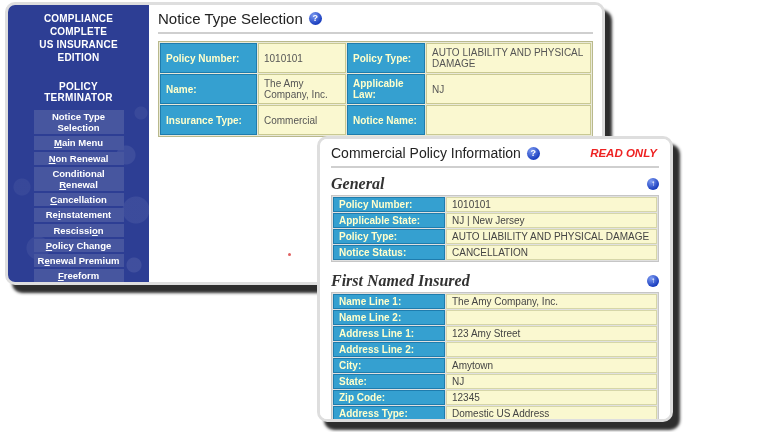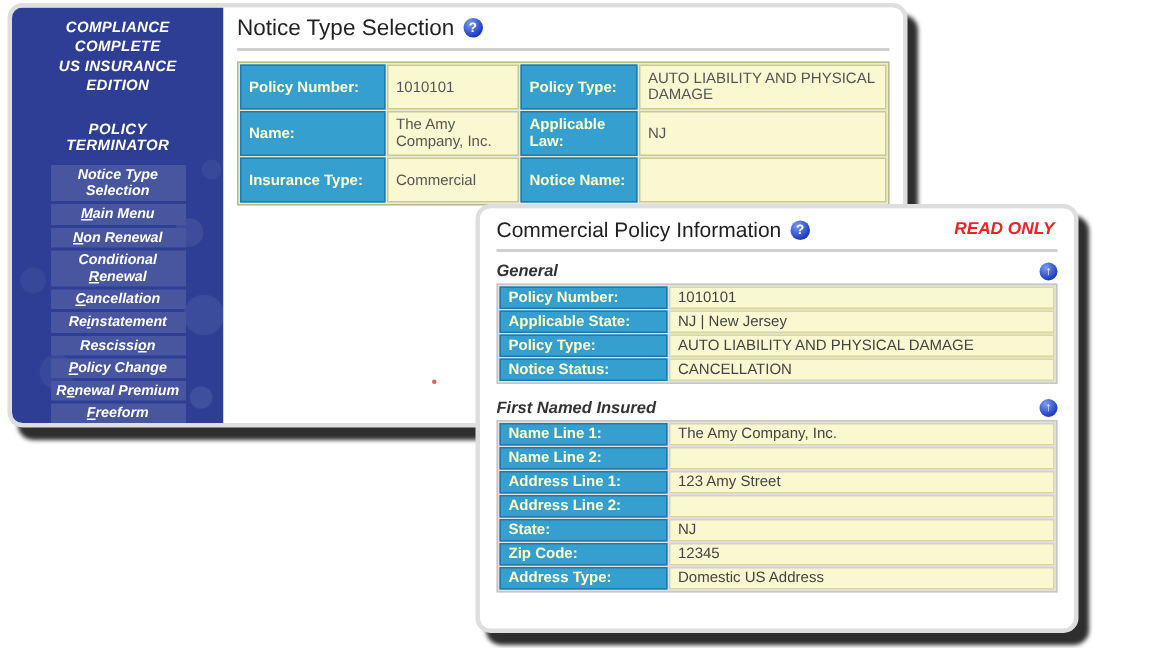--- a/index.html
+++ b/index.html
@@ -8,34 +8,34 @@
   .stage { position: relative; width: 768px; height: 432px; background: #fff; }
 
   
   .win {
     position: absolute; background: #fff;
     border: 3px solid #dedede; border-radius: 10px;
     box-shadow: 7px 8px 3px rgba(0,0,0,0.82);
     overflow: hidden;
   }
   .win1 { left: 5px; top: 2px; width: 600px; height: 283px; display: flex; }
-  .win2 { left: 317px; top: 136px; width: 402px; height: 286px; }
+  .win2 { left: 317px; top: 136px; width: 356px; height: 286px; }
 
   
   .sidebar {
     width: 141px; flex: 0 0 141px; height: 100%;
     background-color: #2d3e94;
     background-image:
       radial-gradient(circle at 118px 150px, rgba(255,255,255,0.08) 0 9px,  rgba(255,255,255,0) 10px),
       radial-gradient(circle at 128px 205px, rgba(255,255,255,0.07) 0 13px, rgba(255,255,255,0) 14px),
       radial-gradient(circle at 30px 243px,  rgba(255,255,255,0.06) 0 11px, rgba(255,255,255,0) 12px),
       radial-gradient(circle at 126px 260px, rgba(255,255,255,0.09) 0 7px,  rgba(255,255,255,0) 8px),
       radial-gradient(circle at 14px 182px,  rgba(255,255,255,0.05) 0 8px,  rgba(255,255,255,0) 9px),
       radial-gradient(circle at 133px 108px, rgba(255,255,255,0.06) 0 6px,  rgba(255,255,255,0) 7px);
-    color: #fff; padding: 7px 20px 4px; overflow: hidden; font-style: italic;
+    color: #fff; padding: 7px 20px 4px; overflow: hidden;
   }
   .brand { text-align: center; font-size: 10px; font-weight: bold; line-height: 1.3; letter-spacing: .2px; }
   .product { text-align: center; font-size: 10px; font-weight: bold; margin-top: 17px; letter-spacing: .3px; }
   .menu { width: 90px; margin: 7px auto 0; }
   .sbtn {
     background: #47569f; color: #fff; font-size: 9.5px; font-weight: bold;
     text-align: center; line-height: 1.18; padding: 1px 2px; margin-bottom: 2px;
     cursor: pointer;
   }
   .sbtn .ak { text-decoration: underline; }
@@ -64,21 +64,21 @@
     background: #faf8d0; color: #555; border: 1px solid #c9c992;
     font-size: 10px; text-align: left; vertical-align: middle; padding: 2px 5px;
   }
   .w1grid th, .w1grid td { height: 30px; }
   .w1grid .c-l1 { width: 97px; } .w1grid .c-v1 { width: 88px; }
   .w1grid .c-l2 { width: 78px; } .w1grid .c-v2 { width: auto; }
 
   
   .w2 .content { padding: 6px 11px; }
   .section-row { display: flex; align-items: center; margin: 4px 0 2px; }
-  .section-title { font-size: 11px; font-weight: bold; font-style: italic; color: #333; }
+  .section-title { font-size: 16px; font-weight: bold; font-style: italic; color: #333; font-family: Liberation Serif, serif; }
   .section-row .icon-circle { margin-left: auto; width: 12px; height: 12px; line-height: 12px; font-size: 8px; flex-basis: 12px; }
   table.kv { width: 100%; border-collapse: separate; border-spacing: 1px; background: #e0e0e0; border: 1px solid #c6c6c6; }
   table.kv th {
     background: #35a0d0; color: #ffffcc; border: 1px solid #1e7cad;
     font-size: 10px; font-weight: bold; text-align: left; padding: 1px 5px; width: 112px;
   }
   table.kv td {
     background: #faf8d0; color: #444; border: 1px solid #d6d6a8;
     font-size: 10px; text-align: left; padding: 1px 5px;
   }
@@ -199,20 +199,24 @@
             </tr>
         <tr>
               <th>Address Line 1:</th>
               <td>123 Amy Street</td>
             </tr>
         <tr>
               <th>Address Line 2:</th>
               <td></td>
             </tr>
         <tr>
+              <th>City:</th>
+              <td>Amytown</td>
+            </tr>
+        <tr>
               <th>State:</th>
               <td>NJ</td>
             </tr>
         <tr>
               <th>Zip Code:</th>
               <td>12345</td>
             </tr>
         <tr>
               <th>Address Type:</th>
               <td>Domestic US Address</td>

